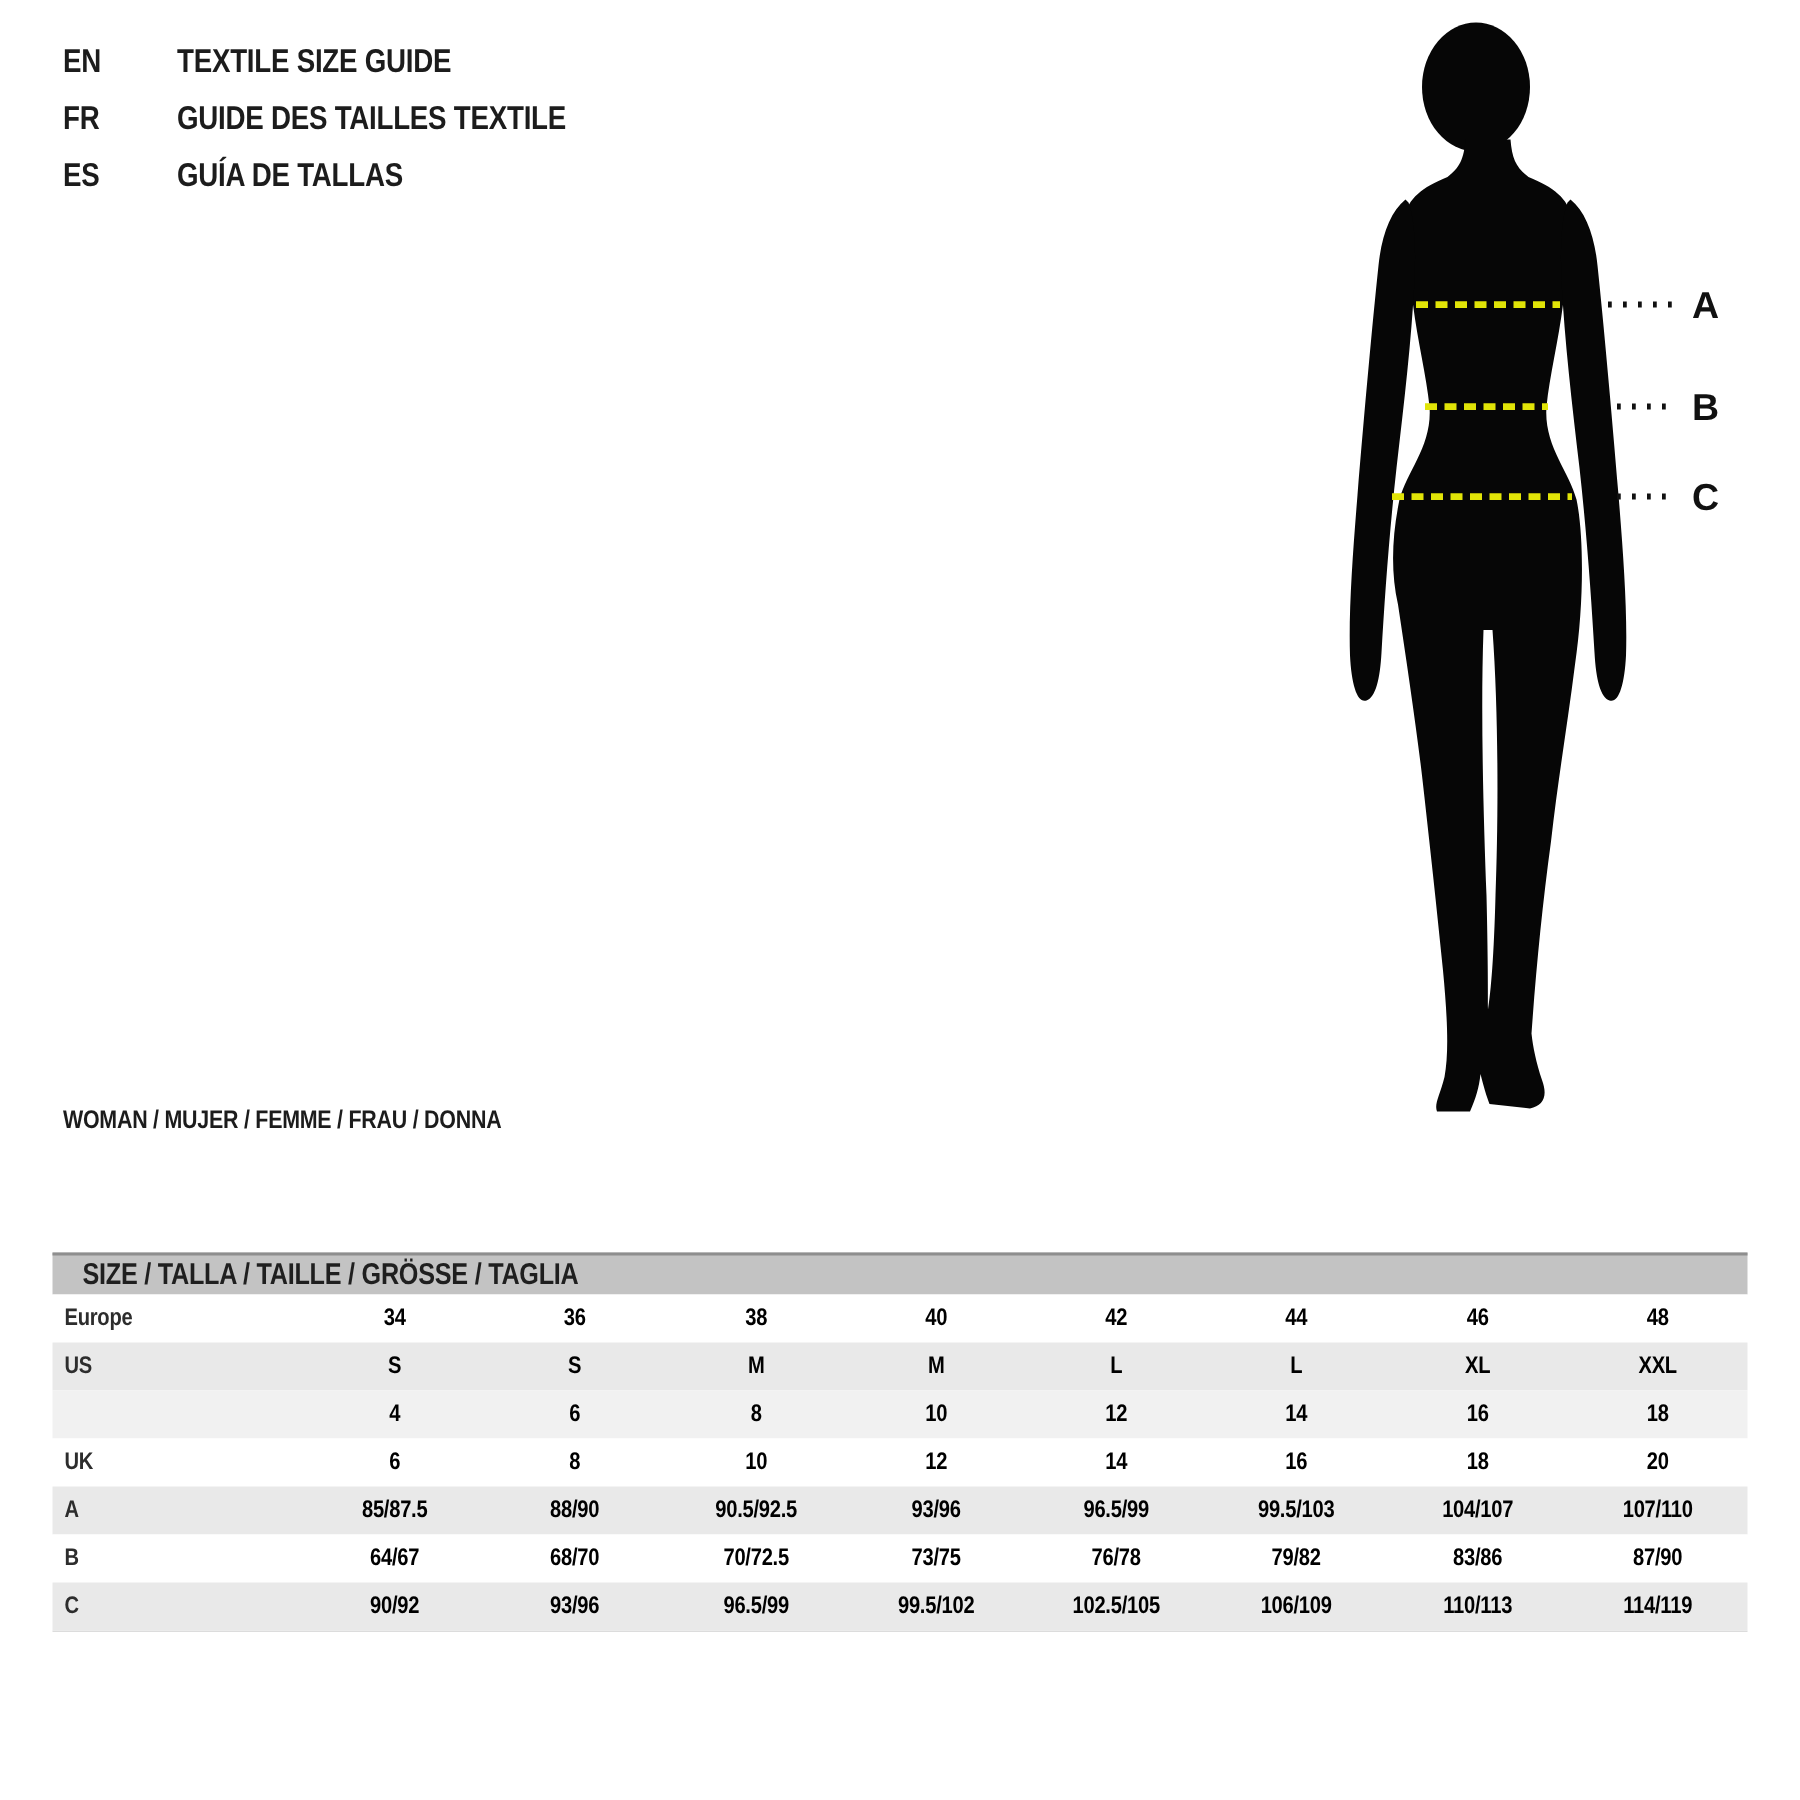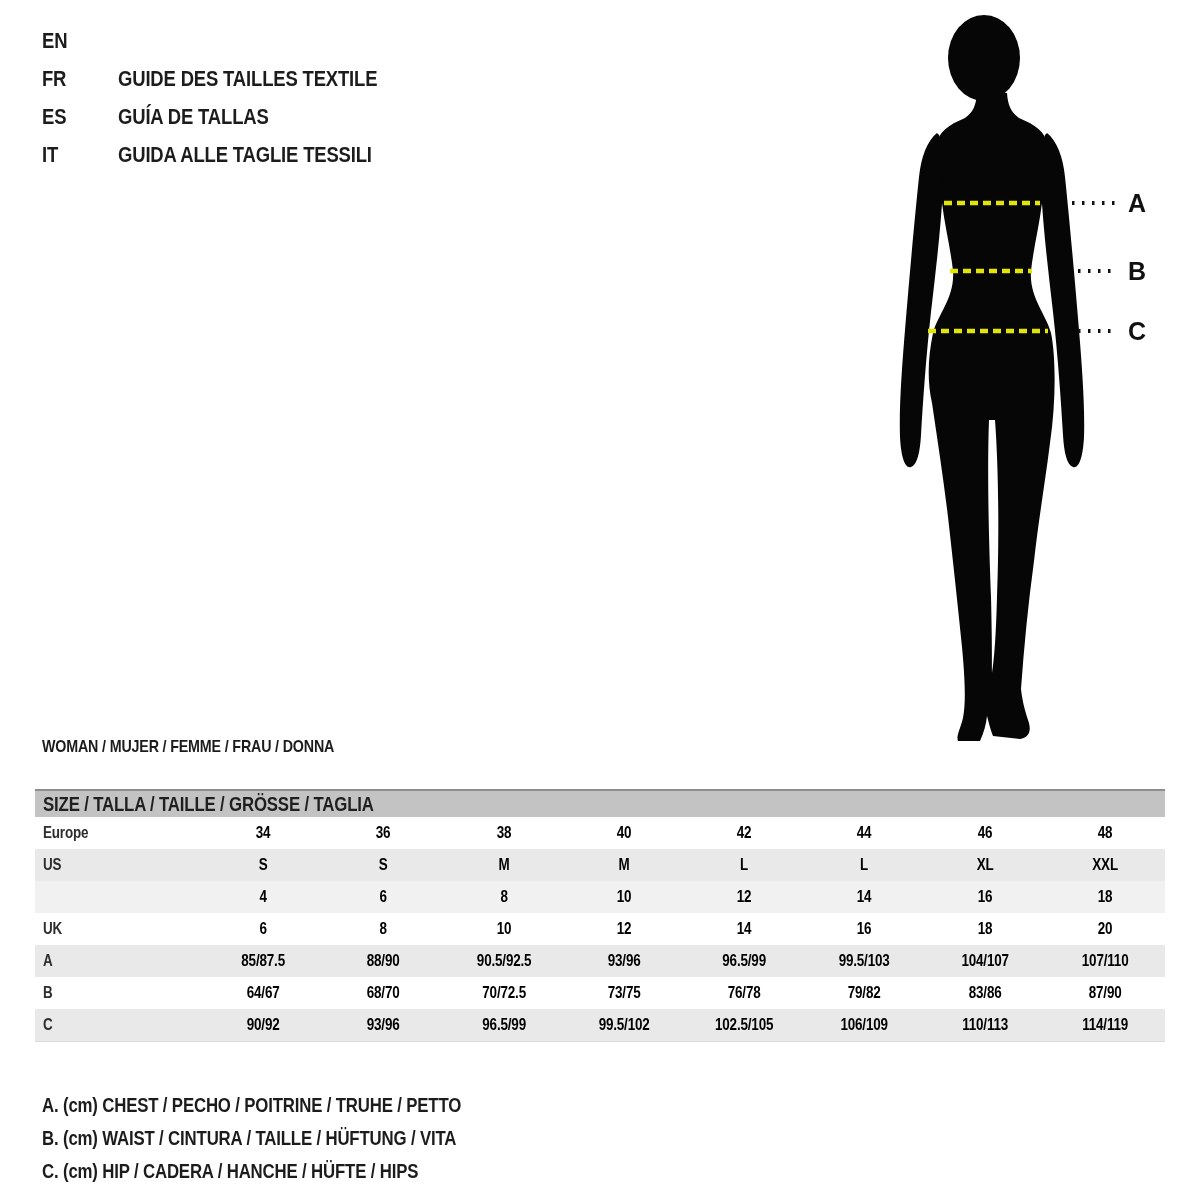--- a/index.html
+++ b/index.html
@@ -17,52 +17,49 @@
 
   
   .figure{position:absolute;left:880px;top:5px;width:322px;height:745px;}
 
   
   .section-title{position:absolute;left:42px;top:737px;font-size:17px;font-weight:bold;}
 
   
   .size-table{position:absolute;left:35px;top:789px;width:1130px;border-bottom:1px solid #dcdcdc;}
   .thead{height:26px;line-height:26px;background:#c3c3c3;border-top:2px solid #8e8e8e;
-         font-size:20px;font-weight:bold;color:#1f1f1f;padding-left:8px;}
+         font-size:20px;font-weight:bold;color:#1f1f1f;padding-left:20px;margin-top:46px;}
   .trow{display:flex;height:32px;line-height:32px;font-size:16px;font-weight:bold;}
   .trow .tlabel{flex:0 0 160px;padding-left:8px;color:#2d2d2d;text-align:left;}
   .trow .tcell{flex:1;text-align:center;color:#000000;}
   .shade-white{background:#ffffff;}
   .shade-grey{background:#e9e9e9;}
   .shade-grey-light{background:#f1f1f1;}
 
   
   .legend{position:absolute;left:42px;top:1089px;}
   .legend-row{height:33px;display:flex;align-items:center;font-size:20px;font-weight:bold;}
 </style>
 </head>
 <body>
 
 <div class="page">
 
   <div class="langs">
     <div class="lang-row">
       <div class="lang-code"><span class="cond">EN</span></div>
+      <div class="lang-label"><span class="cond">TEXTILE SIZE GUIDE</span></div>
     </div>
     <div class="lang-row">
       <div class="lang-code"><span class="cond">FR</span></div>
       <div class="lang-label"><span class="cond">GUIDE DES TAILLES TEXTILE</span></div>
     </div>
     <div class="lang-row">
       <div class="lang-code"><span class="cond">ES</span></div>
       <div class="lang-label"><span class="cond">GUÍA DE TALLAS</span></div>
-    </div>
-    <div class="lang-row">
-      <div class="lang-code"><span class="cond">IT</span></div>
-      <div class="lang-label"><span class="cond">GUIDA ALLE TAGLIE TESSILI</span></div>
     </div>
   </div>
 
   <svg class="figure" viewBox="0 0 322 745">
 
     <ellipse cx="104" cy="53" rx="36" ry="43" fill="#060606"></ellipse>
 
     <path fill-rule="evenodd" fill="#060606" d="
       M 97,88
       C 96,101 93,107 85,113
@@ -333,25 +330,14 @@
         </div>
       <div class="tcell">
           <span class="cond-c">110/113</span>
         </div>
       <div class="tcell">
           <span class="cond-c">114/119</span>
         </div>
     </div>
   </div>
 
-  <div class="legend">
-    <div class="legend-row">
-      <span class="cond">A. (cm) CHEST / PECHO / POITRINE / TRUHE / PETTO</span>
-    </div>
-    <div class="legend-row">
-      <span class="cond">B. (cm) WAIST / CINTURA / TAILLE / HÜFTUNG / VITA</span>
-    </div>
-    <div class="legend-row">
-      <span class="cond">C. (cm) HIP / CADERA / HANCHE / HÜFTE / HIPS</span>
-    </div>
-  </div>
 
 </div>
 
 </body></html>

